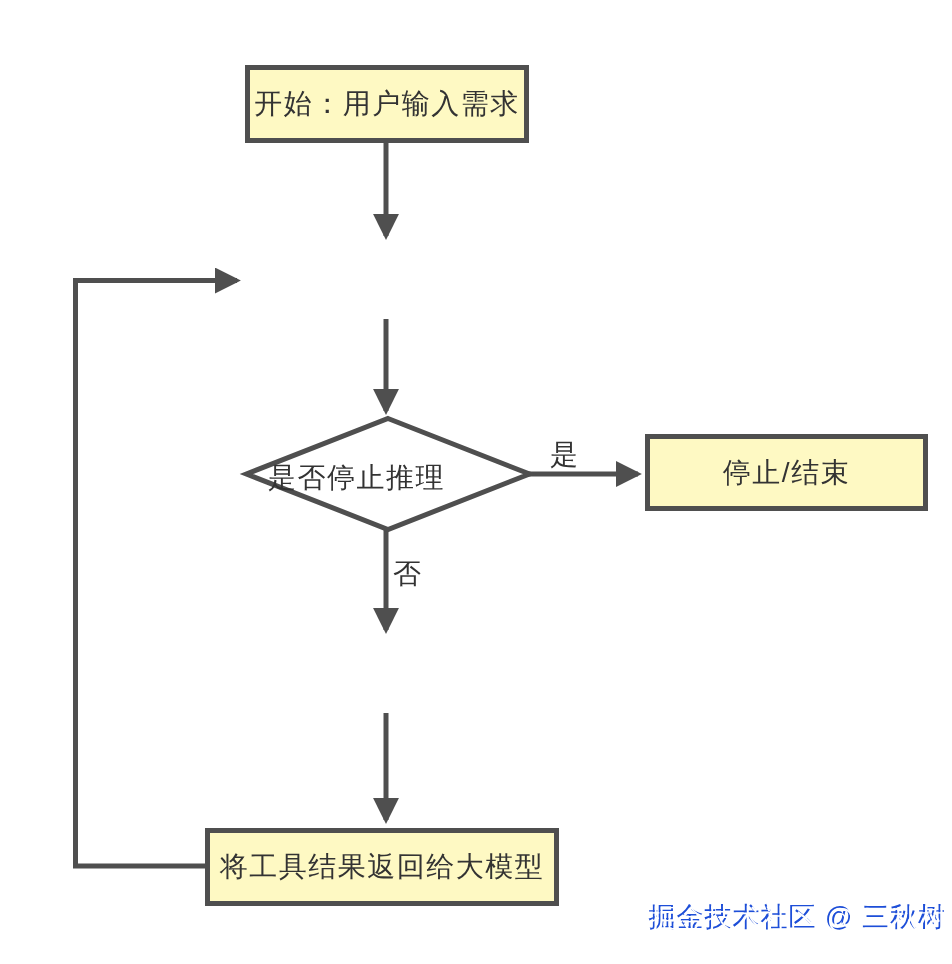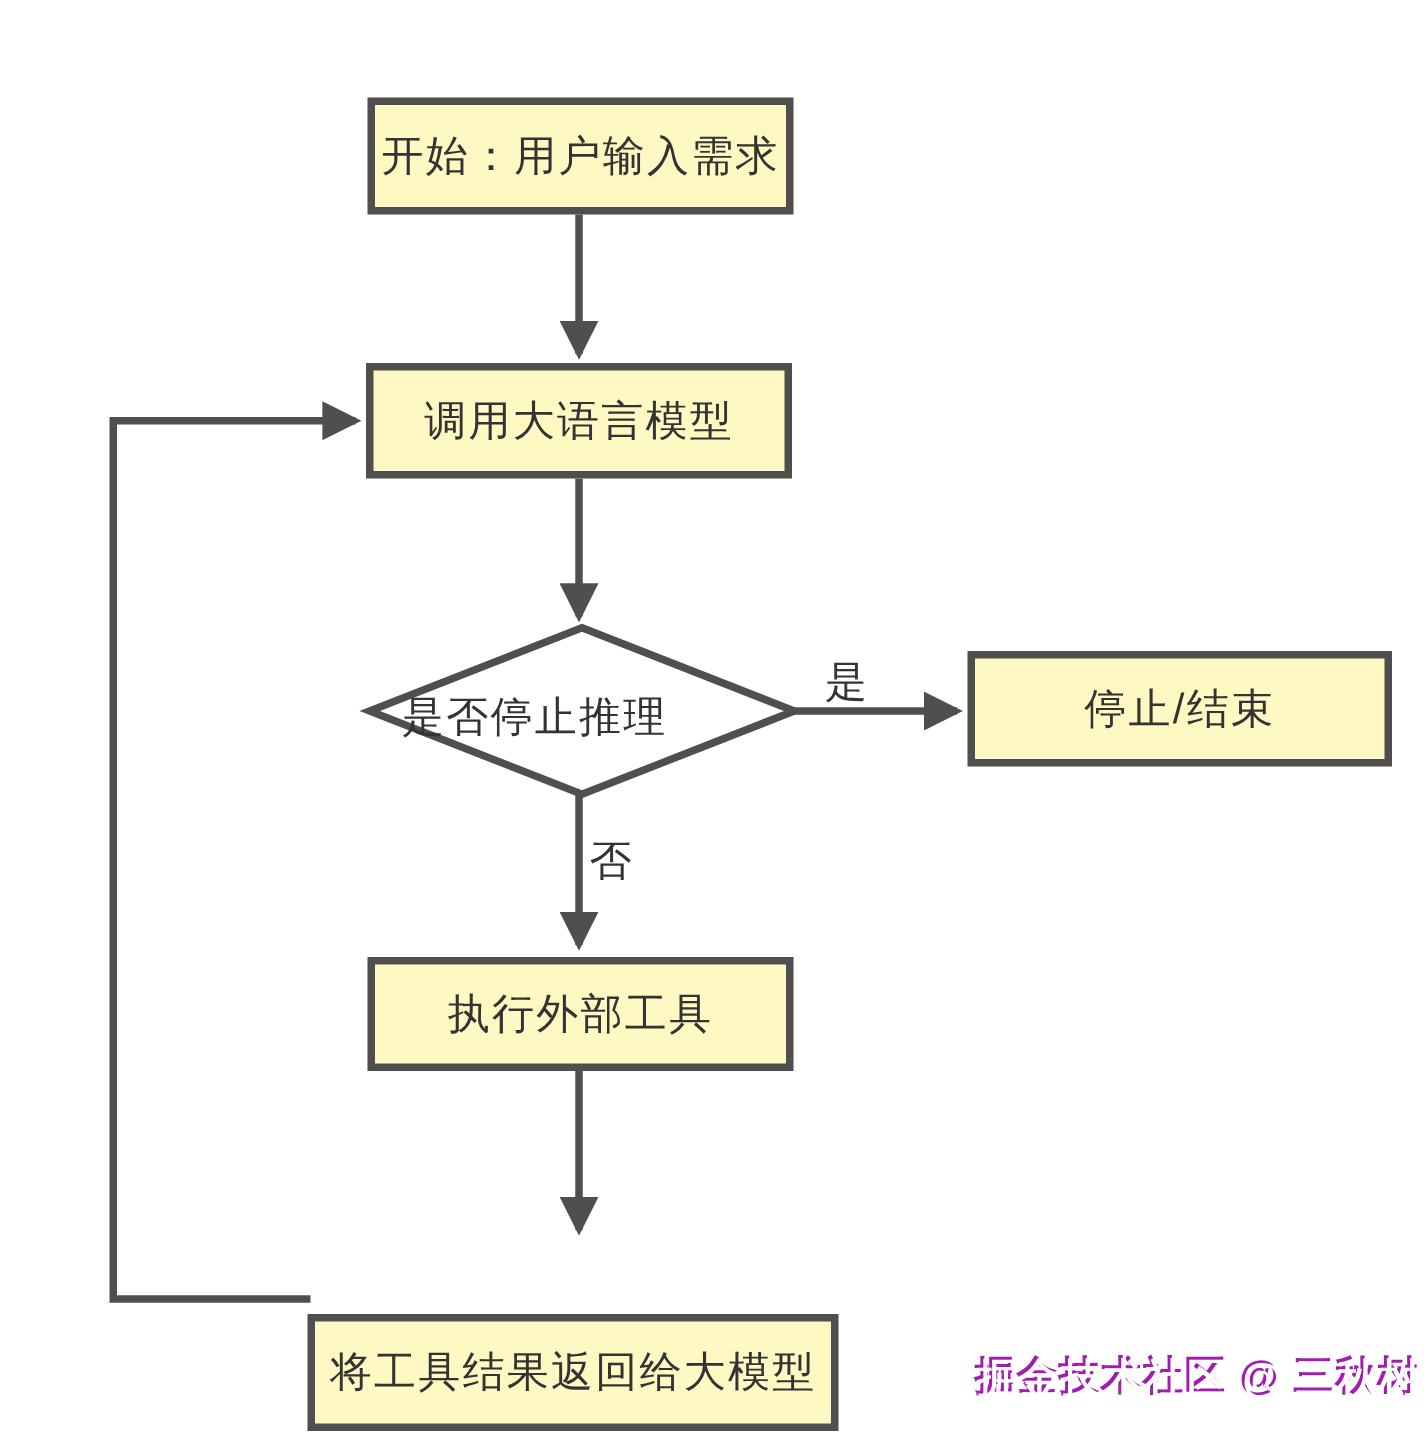--- a/index.html
+++ b/index.html
@@ -32,21 +32,21 @@
     font-size: 28px;
     color: #333333;
     letter-spacing: 1.5px;
     z-index: 2;
     white-space: nowrap;
   }
   .node-start    { left: 245px; top: 65px;  width: 284px; height: 78px; }
   .node-llm      { left: 244px; top: 242px; width: 284px; height: 77px; }
   .node-stop     { left: 645px; top: 434px; width: 283px; height: 77px; }
   .node-tools    { left: 245px; top: 638px; width: 284px; height: 76px; }
-  .node-feedback { left: 205px; top: 828px; width: 354px; height: 78px; margin-top: 48px; }
+  .node-feedback { left: 205px; top: 828px; width: 354px; height: 78px; }
   .diamond-label {
     position: absolute;
     left: 268px;
     top: 459px;
     width: 240px;
     text-align: left;
     font-size: 28px;
     color: #333333;
     letter-spacing: 1.5px;
     z-index: 2;
@@ -59,22 +59,22 @@
     z-index: 2;
     white-space: nowrap;
   }
   .edge-label-yes { left: 550px; top: 436px; }
   .edge-label-no  { left: 393px; top: 555px; }
   .watermark {
     position: absolute;
     right: 6px;
     top: 899px;
     font-size: 27px;
-    font-weight: bold;
-    color: #a21caf;
+    font-weight: normal;
+    color: #1d4ed8;
     letter-spacing: 1px;
     z-index: 3;
     white-space: nowrap;
   }
   .watermark::after {
     content: attr(data-text);
     position: absolute;
     left: 2px;
     top: 2px;
     color: #ffffff;
@@ -104,33 +104,27 @@
 
     <polyline points="207,866 75.5,866 75.5,280.5 237,280.5" fill="none" stroke="#4f4f4f" stroke-width="5" stroke-linejoin="miter" marker-end="url(#arrow)"></polyline>
 
     <polygon points="388,418.5 529.5,474 388,529.5 246.5,474" fill="#ffffff" stroke="#4f4f4f" stroke-width="5" stroke-linejoin="miter"></polygon>
   </svg>
 
   <div class="node node-start">
     <span>开始：用户输入需求</span>
   </div>
 
-  <div class="node node-llm">
-    <span>调用大语言模型</span>
-  </div>
 
   <div class="diamond-label">是否停止推理</div>
 
   <div class="node node-stop">
     <span>停止/结束</span>
   </div>
 
-  <div class="node node-tools">
-    <span>执行外部工具</span>
-  </div>
 
   <div class="node node-feedback">
     <span>将工具结果返回给大模型</span>
   </div>
 
   <div class="edge-label edge-label-yes">是</div>
 
   <div class="edge-label edge-label-no">否</div>
 
   <div class="watermark" data-text="掘金技术社区 @ 三秋树">掘金技术社区 @ 三秋树</div>

